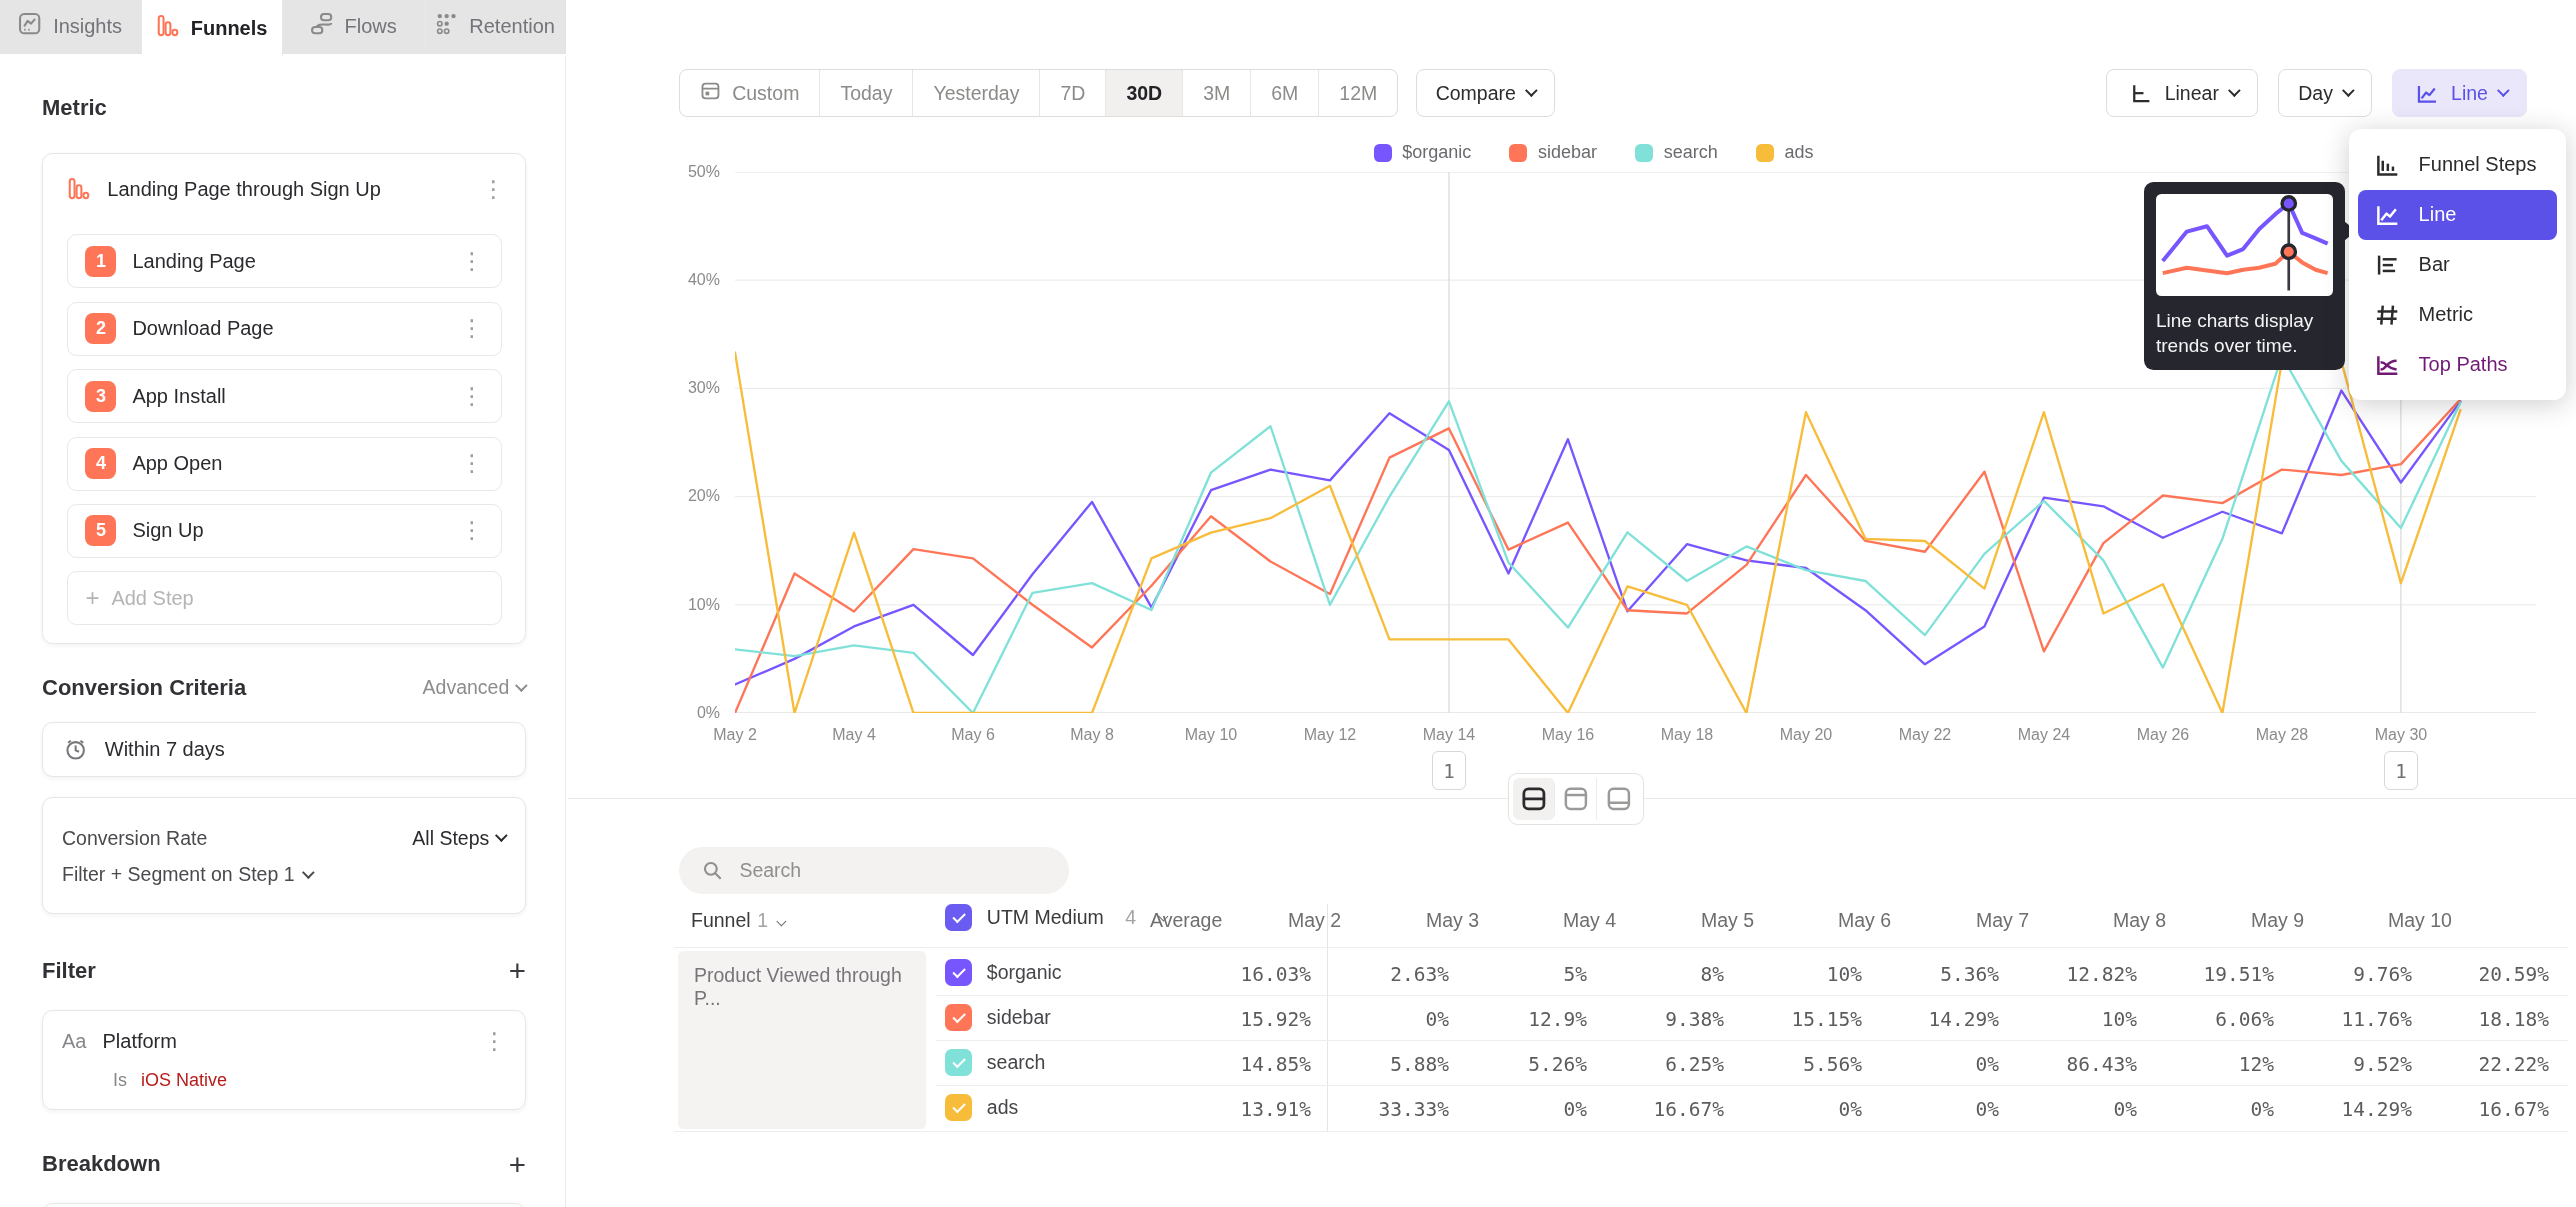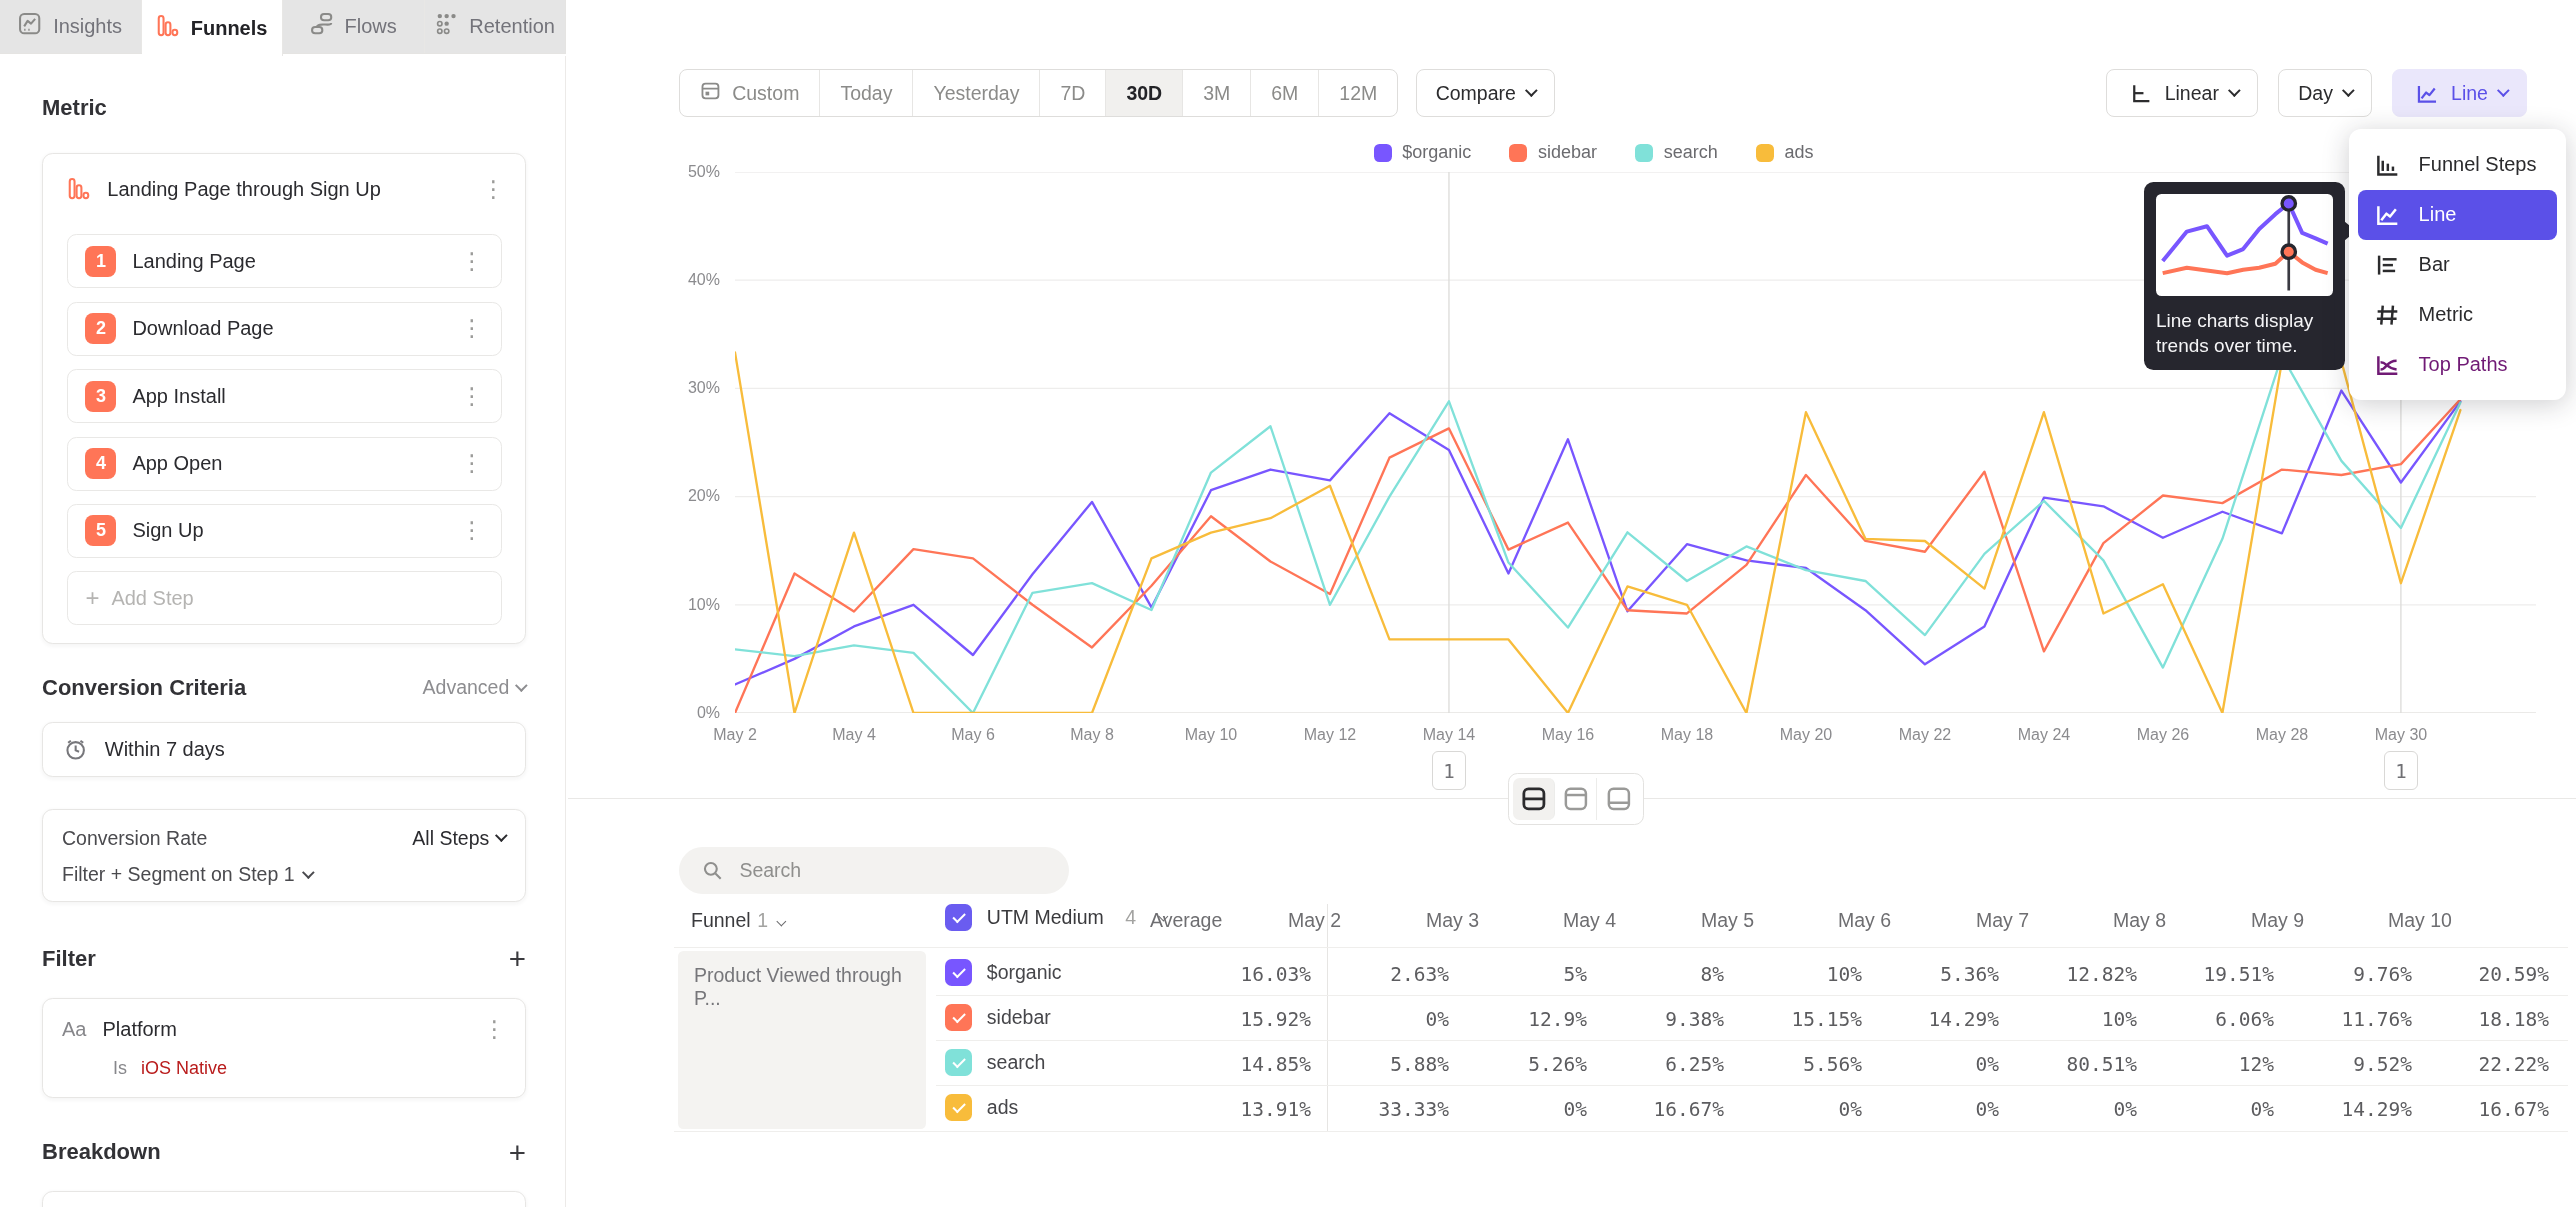--- a/index.html
+++ b/index.html
@@ -30,21 +30,21 @@
   .kebab{color:#9b9b99;font-size:23px;line-height:1;cursor:pointer;font-family:"DejaVu Sans",sans-serif;}
   .step{display:flex;align-items:center;gap:16px;height:54px;margin:13.4px 23px 0 24px;
     border:1.3px solid #e9e8e6;border-radius:9.4px;padding:0 17.4px;background:#fff;cursor:pointer;}
   .badge{width:31px;height:31px;border-radius:8px;background:#ff7557;color:#fff;font-size:18px;
     font-weight:700;display:flex;align-items:center;justify-content:center;flex:none;}
   .step-label{font-size:20px;color:#2b2b2f;flex:1;}
   .step.addstep{color:#b5b4b2;font-size:20px;gap:12px;}
   #cc-head{margin-top:31px;}
   #window-card{margin-top:21.5px;height:55px;display:flex;align-items:center;gap:14.8px;padding:0 19px;}
   #window-card span{font-size:20px;color:#2b2b2f;}
-  #cr-card{margin-top:32px;padding:9px 19px;}
+  #cr-card{margin-top:20px;padding:21px 19px;}
   .cr-row{display:flex;align-items:center;justify-content:space-between;height:38px;}
   .cr-label{font-size:19.5px;color:#4a4a4e;}
   .cr-value{font-size:19.5px;color:#2b2b2f;display:flex;align-items:center;gap:8px;}
   #fs-row{font-size:19.5px;color:#4a4a4e;display:flex;align-items:center;gap:9.4px;height:35px;}
   #filter-head{margin-top:42px;}
   #platform-card{margin-top:24px;padding:19px 19px 17.4px 19px;}
   .prop-row{display:flex;align-items:center;gap:16px;}
   .aa{font-size:20px;color:#87878b;flex:none;}
   .prop-name{font-size:20px;color:#2b2b2f;flex:1;}
   .sub-row{display:flex;gap:14px;margin:17.4px 0 0 51px;font-size:18px;}
@@ -504,21 +504,21 @@
         <i></i>
       </span>
      <span>search</span>
     </div>
     <div class="val-cell" style="left: 1150px; top: 1053px; width: 161px;">14.85%</div>
     <div class="val-cell" style="left: 1288px; top: 1053px; width: 161px;">5.88%</div>
     <div class="val-cell" style="left: 1426px; top: 1053px; width: 161px;">5.26%</div>
     <div class="val-cell" style="left: 1563px; top: 1053px; width: 161px;">6.25%</div>
     <div class="val-cell" style="left: 1701px; top: 1053px; width: 161px;">5.56%</div>
     <div class="val-cell" style="left: 1838px; top: 1053px; width: 161px;">0%</div>
-    <div class="val-cell" style="left: 1976px; top: 1053px; width: 161px;">80.51%</div>
+    <div class="val-cell" style="left: 1976px; top: 1053px; width: 161px;">86.43%</div>
     <div class="val-cell" style="left: 2113px; top: 1053px; width: 161px;">12%</div>
     <div class="val-cell" style="left: 2251px; top: 1053px; width: 161px;">9.52%</div>
     <div class="val-cell" style="left: 2388px; top: 1053px; width: 161px;">22.22%</div>
     <div class="row-name" style="left: 945px; top: 1094px;">
       <span class="cb" style="background:#F8BC3B">
         <i></i>
       </span>
      <span>ads</span>
     </div>
     <div class="val-cell" style="left: 1150px; top: 1098px; width: 161px;">13.91%</div>

